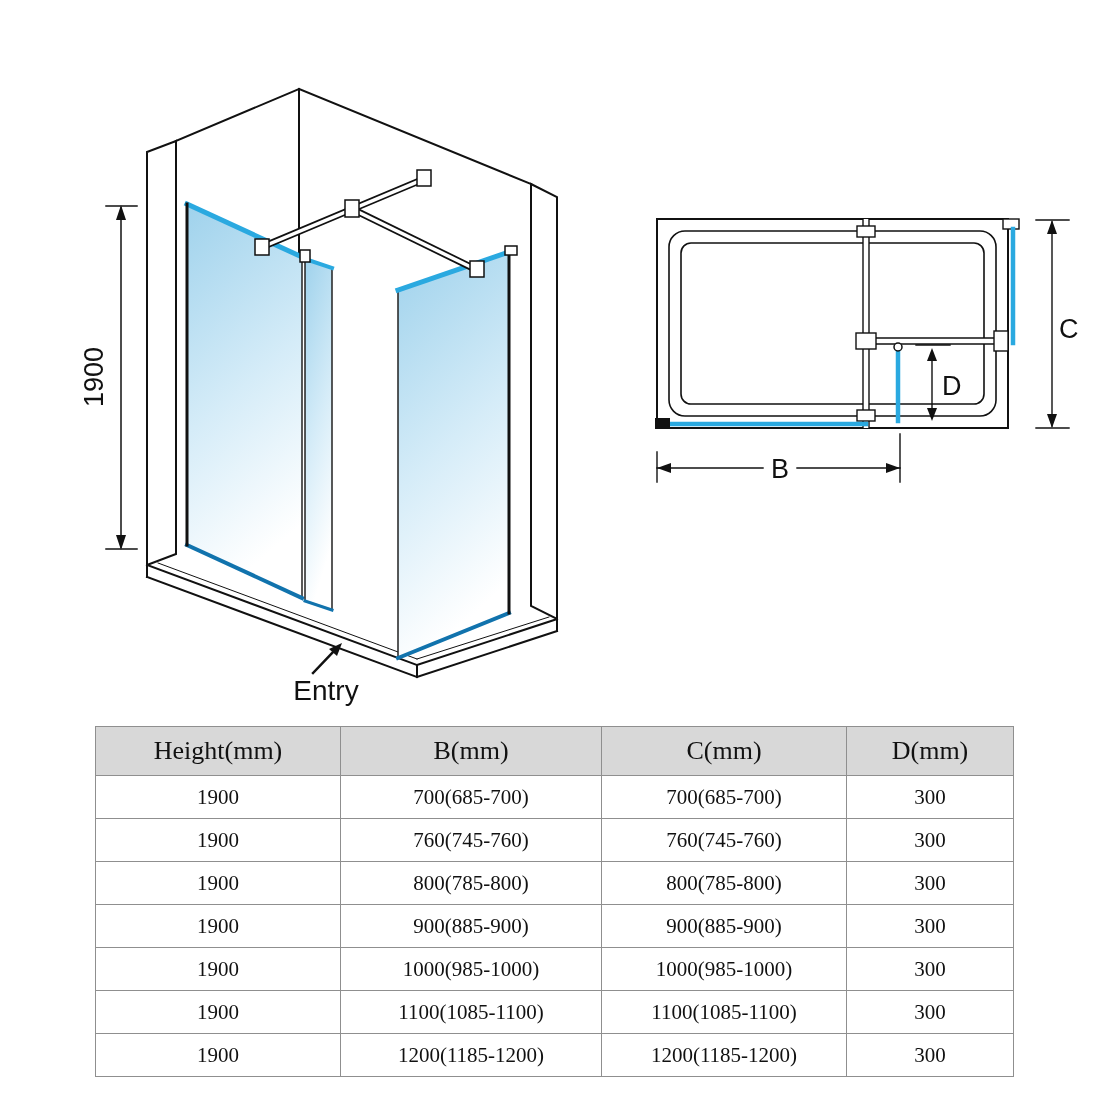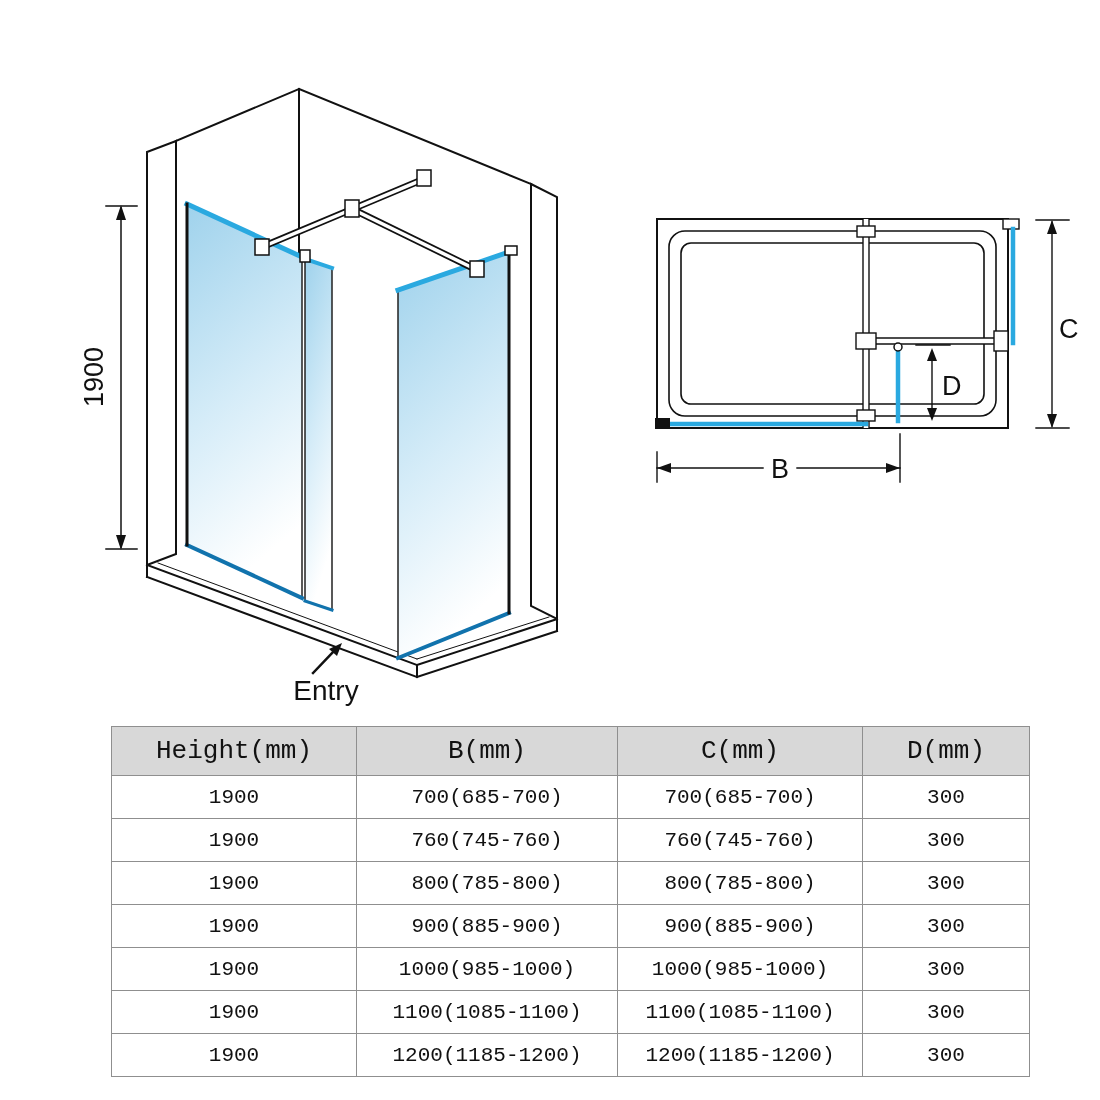--- a/index.html
+++ b/index.html
@@ -8,23 +8,23 @@
     width:1100px;height:1100px;
     background:#ffffff;
     font-family:"Liberation Sans", sans-serif;
     color:#111;
     overflow:hidden;
   }
   .diagrams{position:absolute;left:0;top:0;}
   .dim-text{font-family:"Liberation Sans", sans-serif;font-size:27px;fill:#111;}
   .entry-text{font-family:"Liberation Sans", sans-serif;font-size:28px;fill:#111;}
   .size-table{
-    position:absolute;left:111px;top:726px;width:918px;
+    position:absolute;left:95px;top:726px;width:918px;
     border-collapse:collapse;table-layout:fixed;
-    font-family:Liberation Mono, monospace;
+    font-family:Liberation Serif, serif;
   }
   .size-table th,.size-table td{
     border:1px solid #8f8f8f;
     text-align:center;vertical-align:middle;
     color:#111;
   }
   .size-table thead th{
     background:#d8d8d8;
     height:46px;
     font-size:26px;

